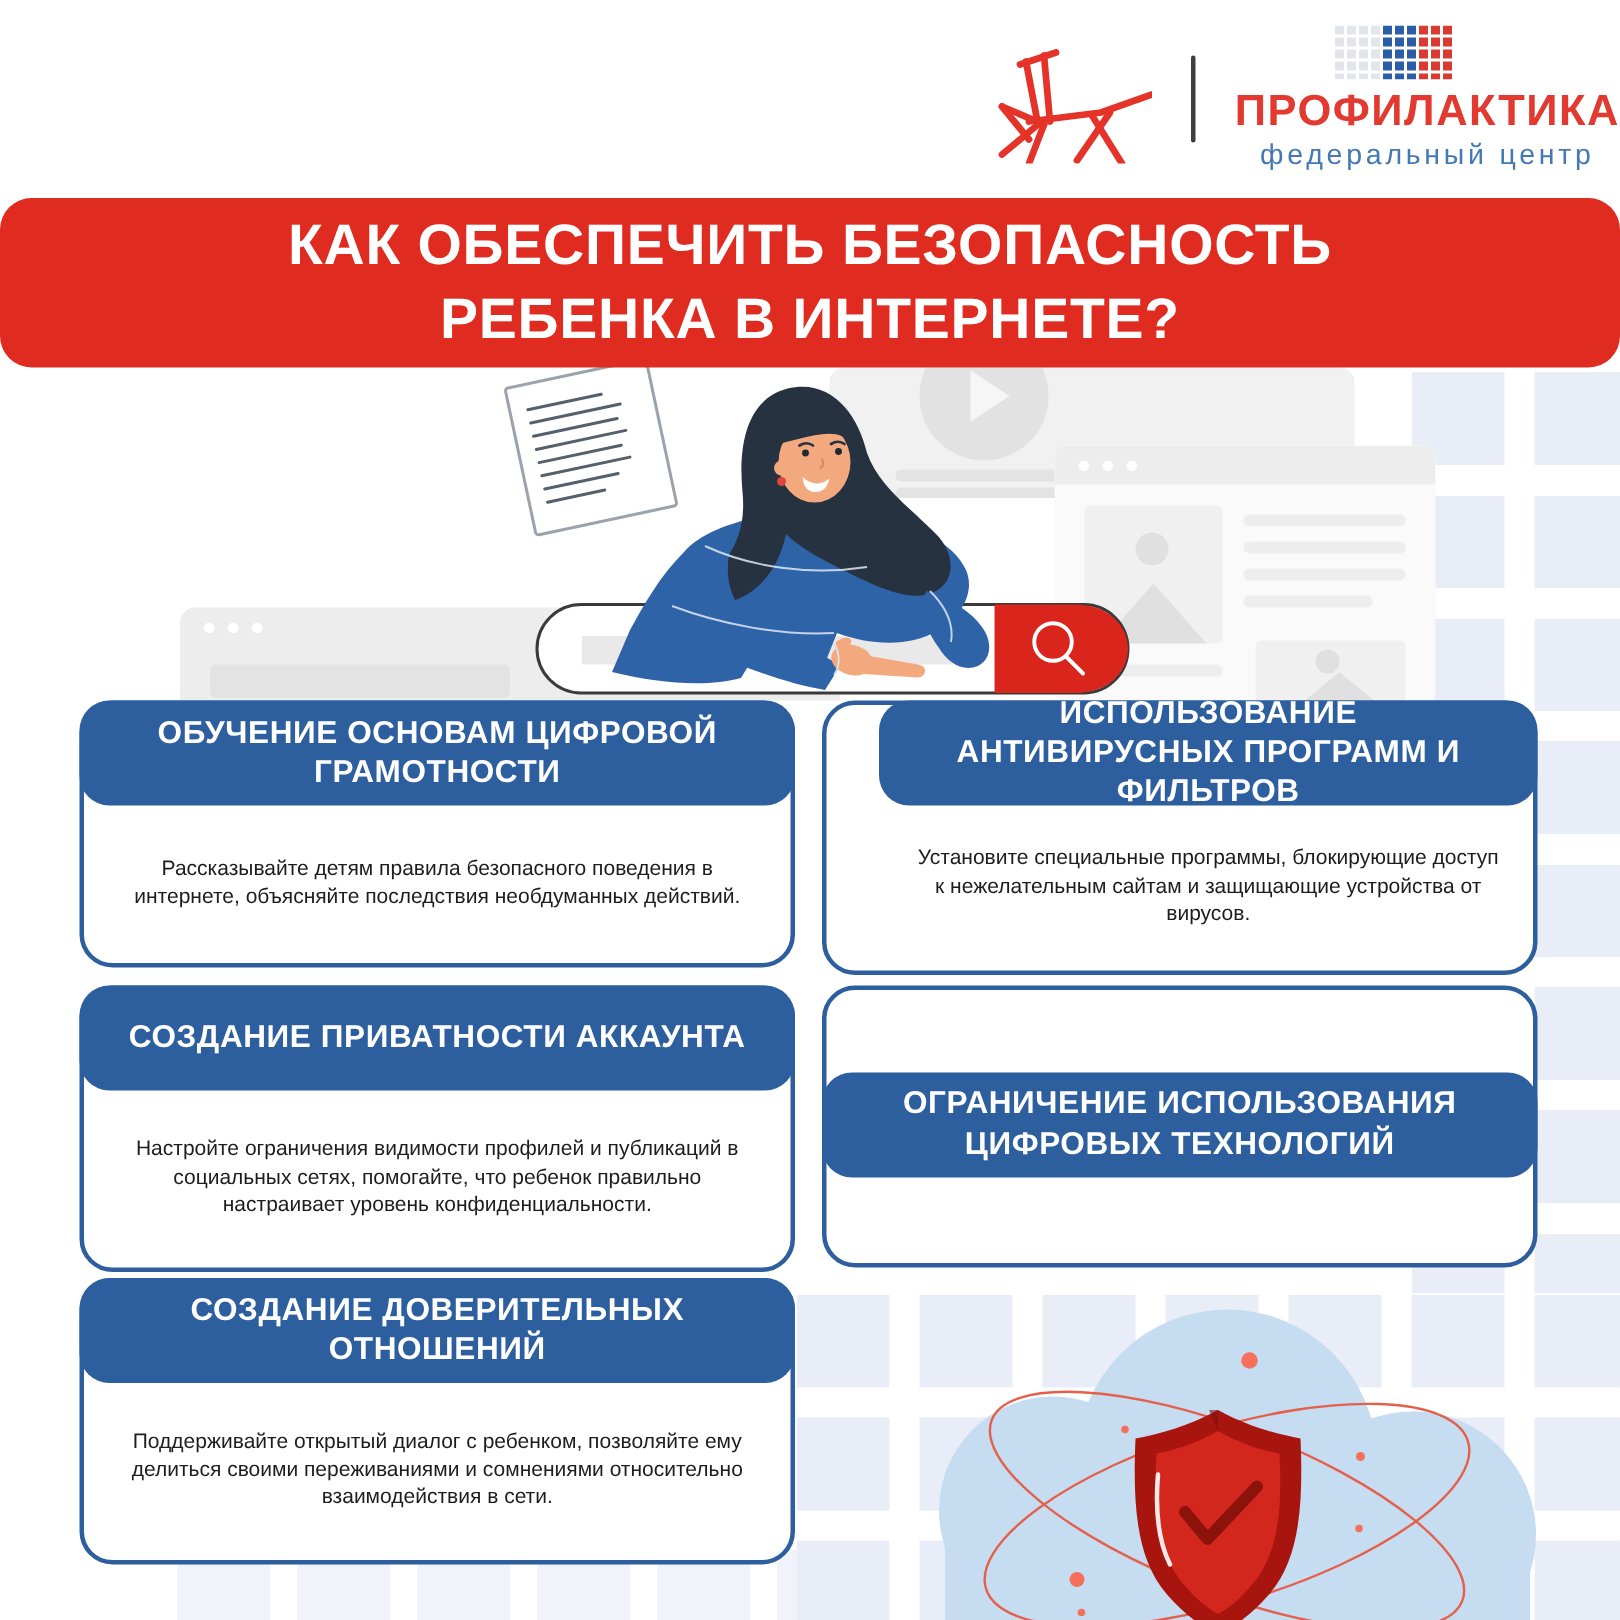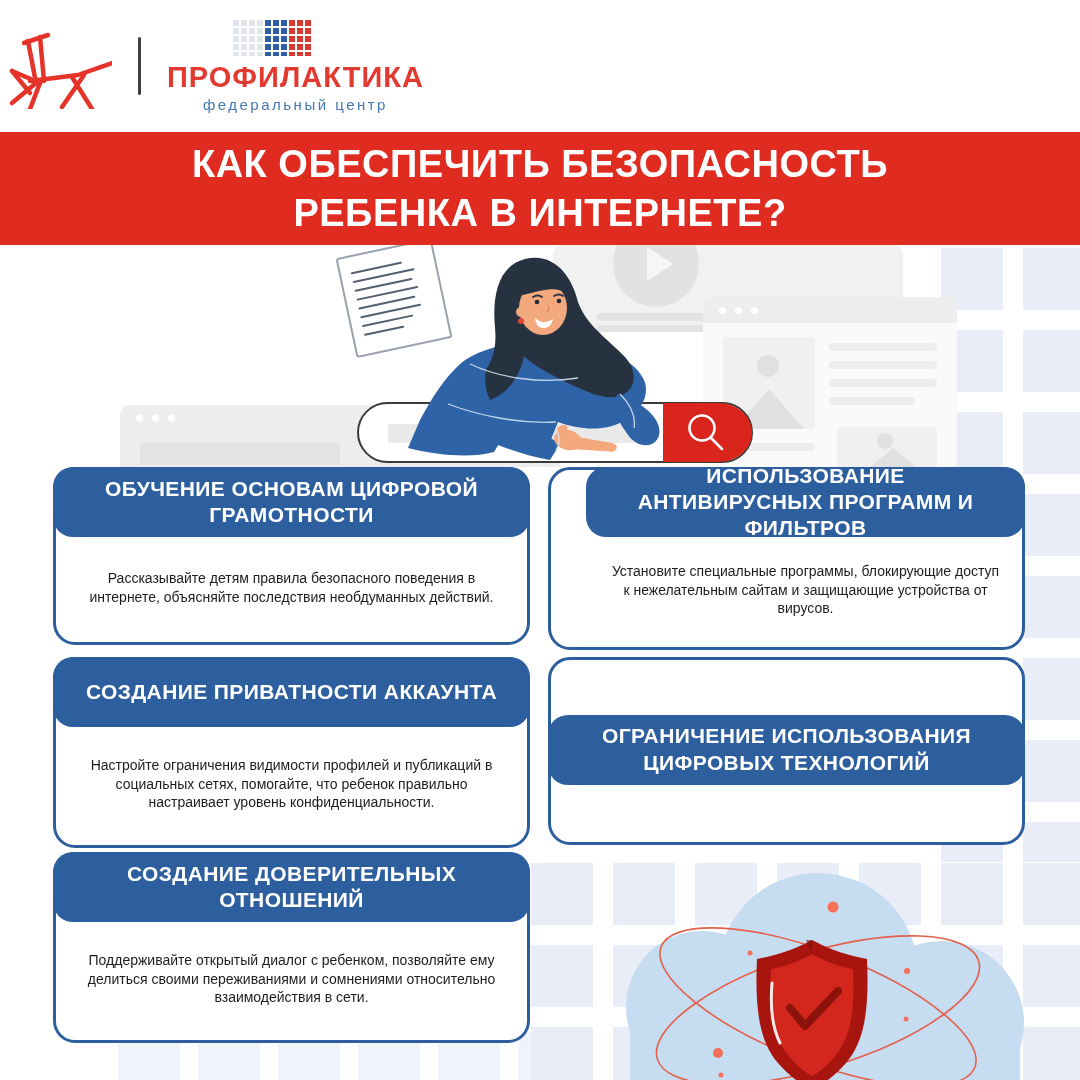--- a/index.html
+++ b/index.html
@@ -1,29 +1,29 @@
 <!DOCTYPE html>
 <html><head>
 <meta charset="utf-8">
 <style>
   html,body{margin:0;padding:0;background:#fff;}
   .page{position:relative;width:1080px;height:1080px;background:#fff;overflow:hidden;
         font-family:"Liberation Sans","DejaVu Sans",sans-serif;}
 
   
   .header{position:absolute;left:0;top:0;width:1080px;height:132px;background:#fff;z-index:4;
-          display:flex;align-items:center;justify-content:flex-start;gap:26px;}
+          display:flex;align-items:center;justify-content:flex-end;gap:26px;}
   .divider{width:3px;height:58px;background:#3f3f3f;border-radius:2px;}
   .brand{display:flex;flex-direction:column;align-items:center;}
   .brand-name{font-size:29px;font-weight:800;color:#e23a30;letter-spacing:1px;margin-top:5px;}
-  .brand-sub{font-size:15px;color:#4479b4;letter-spacing:2.5px;margin-top:2px;}
+  .brand-sub{font-size:19px;color:#4479b4;letter-spacing:2.5px;margin-top:2px;}
 
   
   .banner{position:absolute;left:0;top:132px;width:1080px;height:113px;background:#e02b21;z-index:4;
-          display:flex;flex-direction:column;align-items:center;justify-content:center;}
+          display:flex;flex-direction:column;align-items:center;justify-content:center;border-radius:21px;}
   .banner div{color:#fff;font-size:38px;font-weight:800;line-height:1.28;letter-spacing:.5px;text-align:center;}
 
   
   .pat{position:absolute;z-index:1;}
 
   
   .win-left{position:absolute;left:120px;top:405px;width:440px;height:62px;background:#ededed;
             border-radius:10px 10px 0 0;z-index:2;}
   .dots{position:absolute;left:16px;top:10px;display:flex;gap:9px;}
   .dots i{width:7px;height:7px;border-radius:50%;background:#fff;display:block;}

